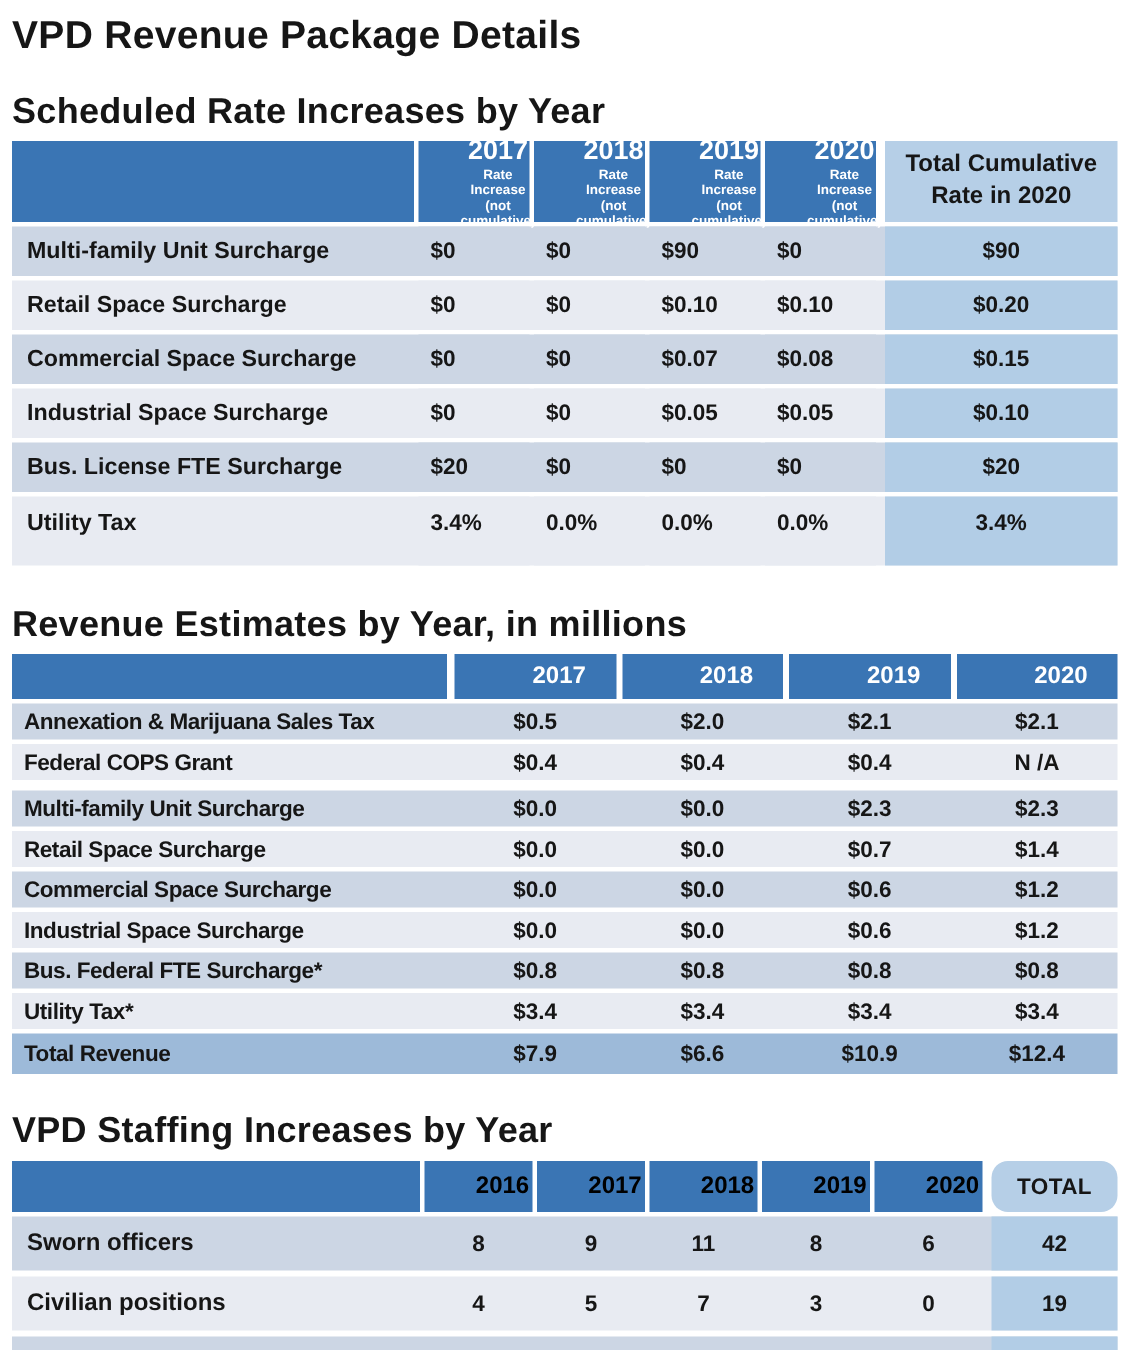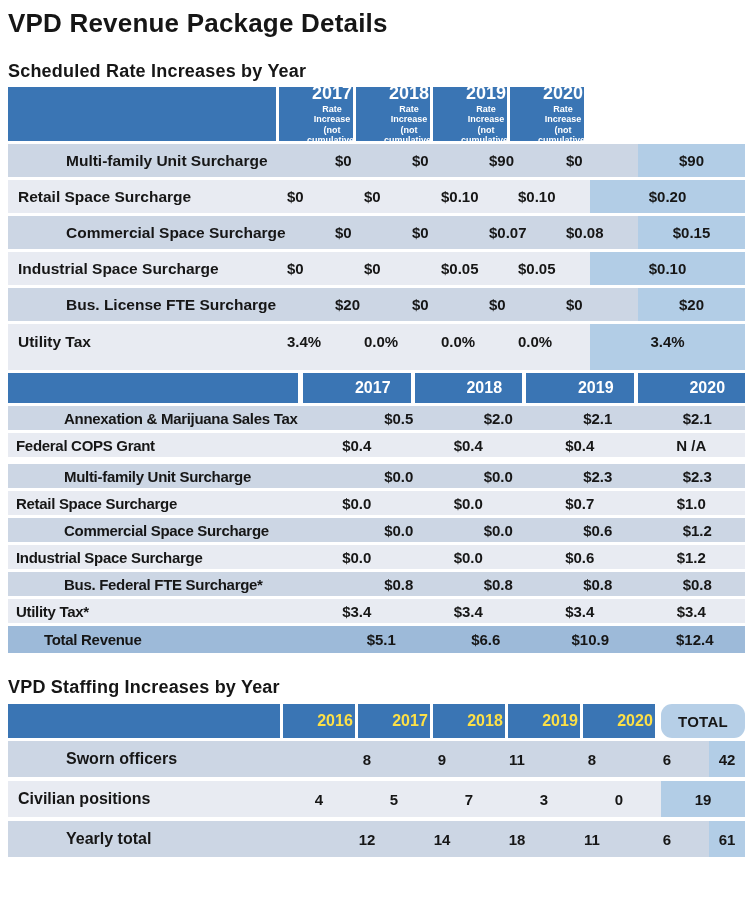--- a/index.html
+++ b/index.html
@@ -15,21 +15,21 @@
   html,body{margin:0;padding:0;}
   body{
     width:750px;height:900px;overflow:hidden;background:#ffffff;
     font-family:"Liberation Sans",sans-serif;color:var(--ink);
   }
   .page{width:610px;height:900px;position:relative;padding:6px 5px 0 8px;}
   .title{
     font-size:26px;font-weight:bold;letter-spacing:.2px;margin:2px 0 0 0;
   }
   .section-title{
-    font-size:18px;font-weight:bold;letter-spacing:.2px;margin:0;
+    font-size:24px;font-weight:bold;letter-spacing:.2px;margin:0;
   }
   .st1{margin-top:22px;margin-bottom:5px;}
   .st2{margin-top:26px;margin-bottom:5px;}
   .st3{margin-top:24px;margin-bottom:6px;}
   .tbl{width:737px;}
   .t-row{display:flex;margin-bottom:3px;}
   .cell{display:flex;align-items:center;}
   
   .t1 .c-label{width:268px;margin-right:3px;}
   .t1 .c-year{width:74px;margin-right:3px;}
@@ -39,40 +39,40 @@
   .hdr-year{flex-direction:column;justify-content:center;text-align:center;line-height:1.1;padding-top:2px;}
   .hdr-year .yr{font-size:18px;font-weight:bold;}
   .hdr-year .sub{font-size:9px;font-weight:bold;margin-top:1px;}
   .hdr-light{background:var(--hdr-light);color:var(--ink);flex-direction:column;justify-content:center;text-align:center;font-weight:bold;font-size:16px;line-height:1.3;}
   .t1 .body-row{height:33px;}
   .t1 .row-tall{height:46px;}
   .t1 .row-tall .cell{align-items:flex-start;padding-top:9px;}
   .t1 .c-label.lbl{padding-left:10px;font-weight:bold;font-size:15.5px;}
   .t1 .val{padding-left:8px;font-weight:bold;font-size:15px;}
   .t1 .tot{font-weight:bold;font-size:15px;background:var(--total-cell);}
-  .r-dark{background:var(--row-dark);padding-left:48px;}
+  .r-dark{background:var(--row-dark);}
   .r-light{background:var(--row-light);}
   
   .t2 .c-label{width:290px;margin-right:5px;}
   .t2 .c-year{flex:1;margin-right:4px;justify-content:center;}
   .t2 .c-year:last-child{margin-right:0;}
   .t2 .hdr{height:30px;}
   .t2 .hdr .c-year{font-weight:bold;font-size:16px;color:#fff;}
   .t2 .body-row{height:24px;}
   .t2 .gap-lg{margin-bottom:7px;}
   .t2 .c-label.lbl{padding-left:8px;font-weight:bold;font-size:15px;letter-spacing:-0.3px;}
   .t2 .val{font-weight:bold;font-size:15px;}
   .t2 .total-row{height:27px;}
-  .r-total{background:var(--total-row);padding-left:28px;}
+  .r-total{background:var(--total-row);}
   
   .t3 .c-label{width:272px;margin-right:3px;}
   .t3 .c-year{width:72px;margin-right:3px;justify-content:center;}
   .t3 .c-total{flex:1;margin-left:3px;justify-content:center;}
   .t3 .hdr{height:34px;}
-  .t3 .hdr .c-year{font-weight:bold;font-size:16px;color:#fde047;}
+  .t3 .hdr .c-year{font-weight:bold;font-size:16px;color:#000000;}
   .t3 .hdr .c-total{background:var(--hdr-light);color:var(--ink);font-weight:bold;font-size:15px;letter-spacing:.3px;border-radius:11px;}
   .t3 .body-row{height:36px;margin-bottom:4px;}
   .t3 .c-label.lbl{padding-left:10px;font-weight:bold;font-size:16px;}
   .t3 .val{font-weight:bold;font-size:15px;}
   .t3 .tot{background:var(--total-cell);font-weight:bold;font-size:15px;}
 </style>
 </head>
 <body>
 
 <div class="page">
@@ -97,20 +97,24 @@
       <div class="cell c-year hdr-blue hdr-year">
         <div class="yr">2019</div>
         <div class="sub">Rate Increase</div>
         <div class="sub">(not cumulative)</div>
       </div>
       <div class="cell c-year hdr-blue hdr-year">
         <div class="yr">2020</div>
         <div class="sub">Rate Increase</div>
         <div class="sub">(not cumulative)</div>
       </div>
+      <div class="cell c-total hdr-light">
+        <div>Total  Cumulative</div>
+        <div>Rate in 2020</div>
+      </div>
     </div>
 
     <div class="t-row body-row r-dark">
       <div class="cell c-label lbl">Multi-family Unit Surcharge</div>
       <div class="cell c-year val r-dark">$0</div>
       <div class="cell c-year val r-dark">$0</div>
       <div class="cell c-year val r-dark">$90</div>
       <div class="cell c-year val r-dark">$0</div>
       <div class="cell c-total tot">$90</div>
     </div>
@@ -154,20 +158,21 @@
     <div class="t-row body-row row-tall r-light">
       <div class="cell c-label lbl">Utility Tax</div>
       <div class="cell c-year val r-light">3.4%</div>
       <div class="cell c-year val r-light">0.0%</div>
       <div class="cell c-year val r-light">0.0%</div>
       <div class="cell c-year val r-light">0.0%</div>
       <div class="cell c-total tot">3.4%</div>
     </div>
   </div>
 
+  <h2 class="section-title st2">Revenue Estimates by Year, in millions</h2>
 
   <div class="tbl t2">
     <div class="t-row hdr">
       <div class="cell c-label hdr-blue"></div>
       <div class="cell c-year hdr-blue">2017</div>
       <div class="cell c-year hdr-blue">2018</div>
       <div class="cell c-year hdr-blue">2019</div>
       <div class="cell c-year hdr-blue">2020</div>
     </div>
 
@@ -193,21 +198,21 @@
       <div class="cell c-year val">$0.0</div>
       <div class="cell c-year val">$2.3</div>
       <div class="cell c-year val">$2.3</div>
     </div>
 
     <div class="t-row body-row r-light">
       <div class="cell c-label lbl">Retail Space Surcharge</div>
       <div class="cell c-year val">$0.0</div>
       <div class="cell c-year val">$0.0</div>
       <div class="cell c-year val">$0.7</div>
-      <div class="cell c-year val">$1.0</div>
+      <div class="cell c-year val">$1.4</div>
     </div>
 
     <div class="t-row body-row r-dark">
       <div class="cell c-label lbl">Commercial Space Surcharge</div>
       <div class="cell c-year val">$0.0</div>
       <div class="cell c-year val">$0.0</div>
       <div class="cell c-year val">$0.6</div>
       <div class="cell c-year val">$1.2</div>
     </div>
 
@@ -230,21 +235,21 @@
     <div class="t-row body-row r-light">
       <div class="cell c-label lbl">Utility Tax*</div>
       <div class="cell c-year val">$3.4</div>
       <div class="cell c-year val">$3.4</div>
       <div class="cell c-year val">$3.4</div>
       <div class="cell c-year val">$3.4</div>
     </div>
 
     <div class="t-row total-row r-total">
       <div class="cell c-label lbl">Total Revenue</div>
-      <div class="cell c-year val">$5.1</div>
+      <div class="cell c-year val">$7.9</div>
       <div class="cell c-year val">$6.6</div>
       <div class="cell c-year val">$10.9</div>
       <div class="cell c-year val">$12.4</div>
     </div>
   </div>
 
   <h2 class="section-title st3">VPD Staffing Increases by Year</h2>
 
   <div class="tbl t3">
     <div class="t-row hdr">

